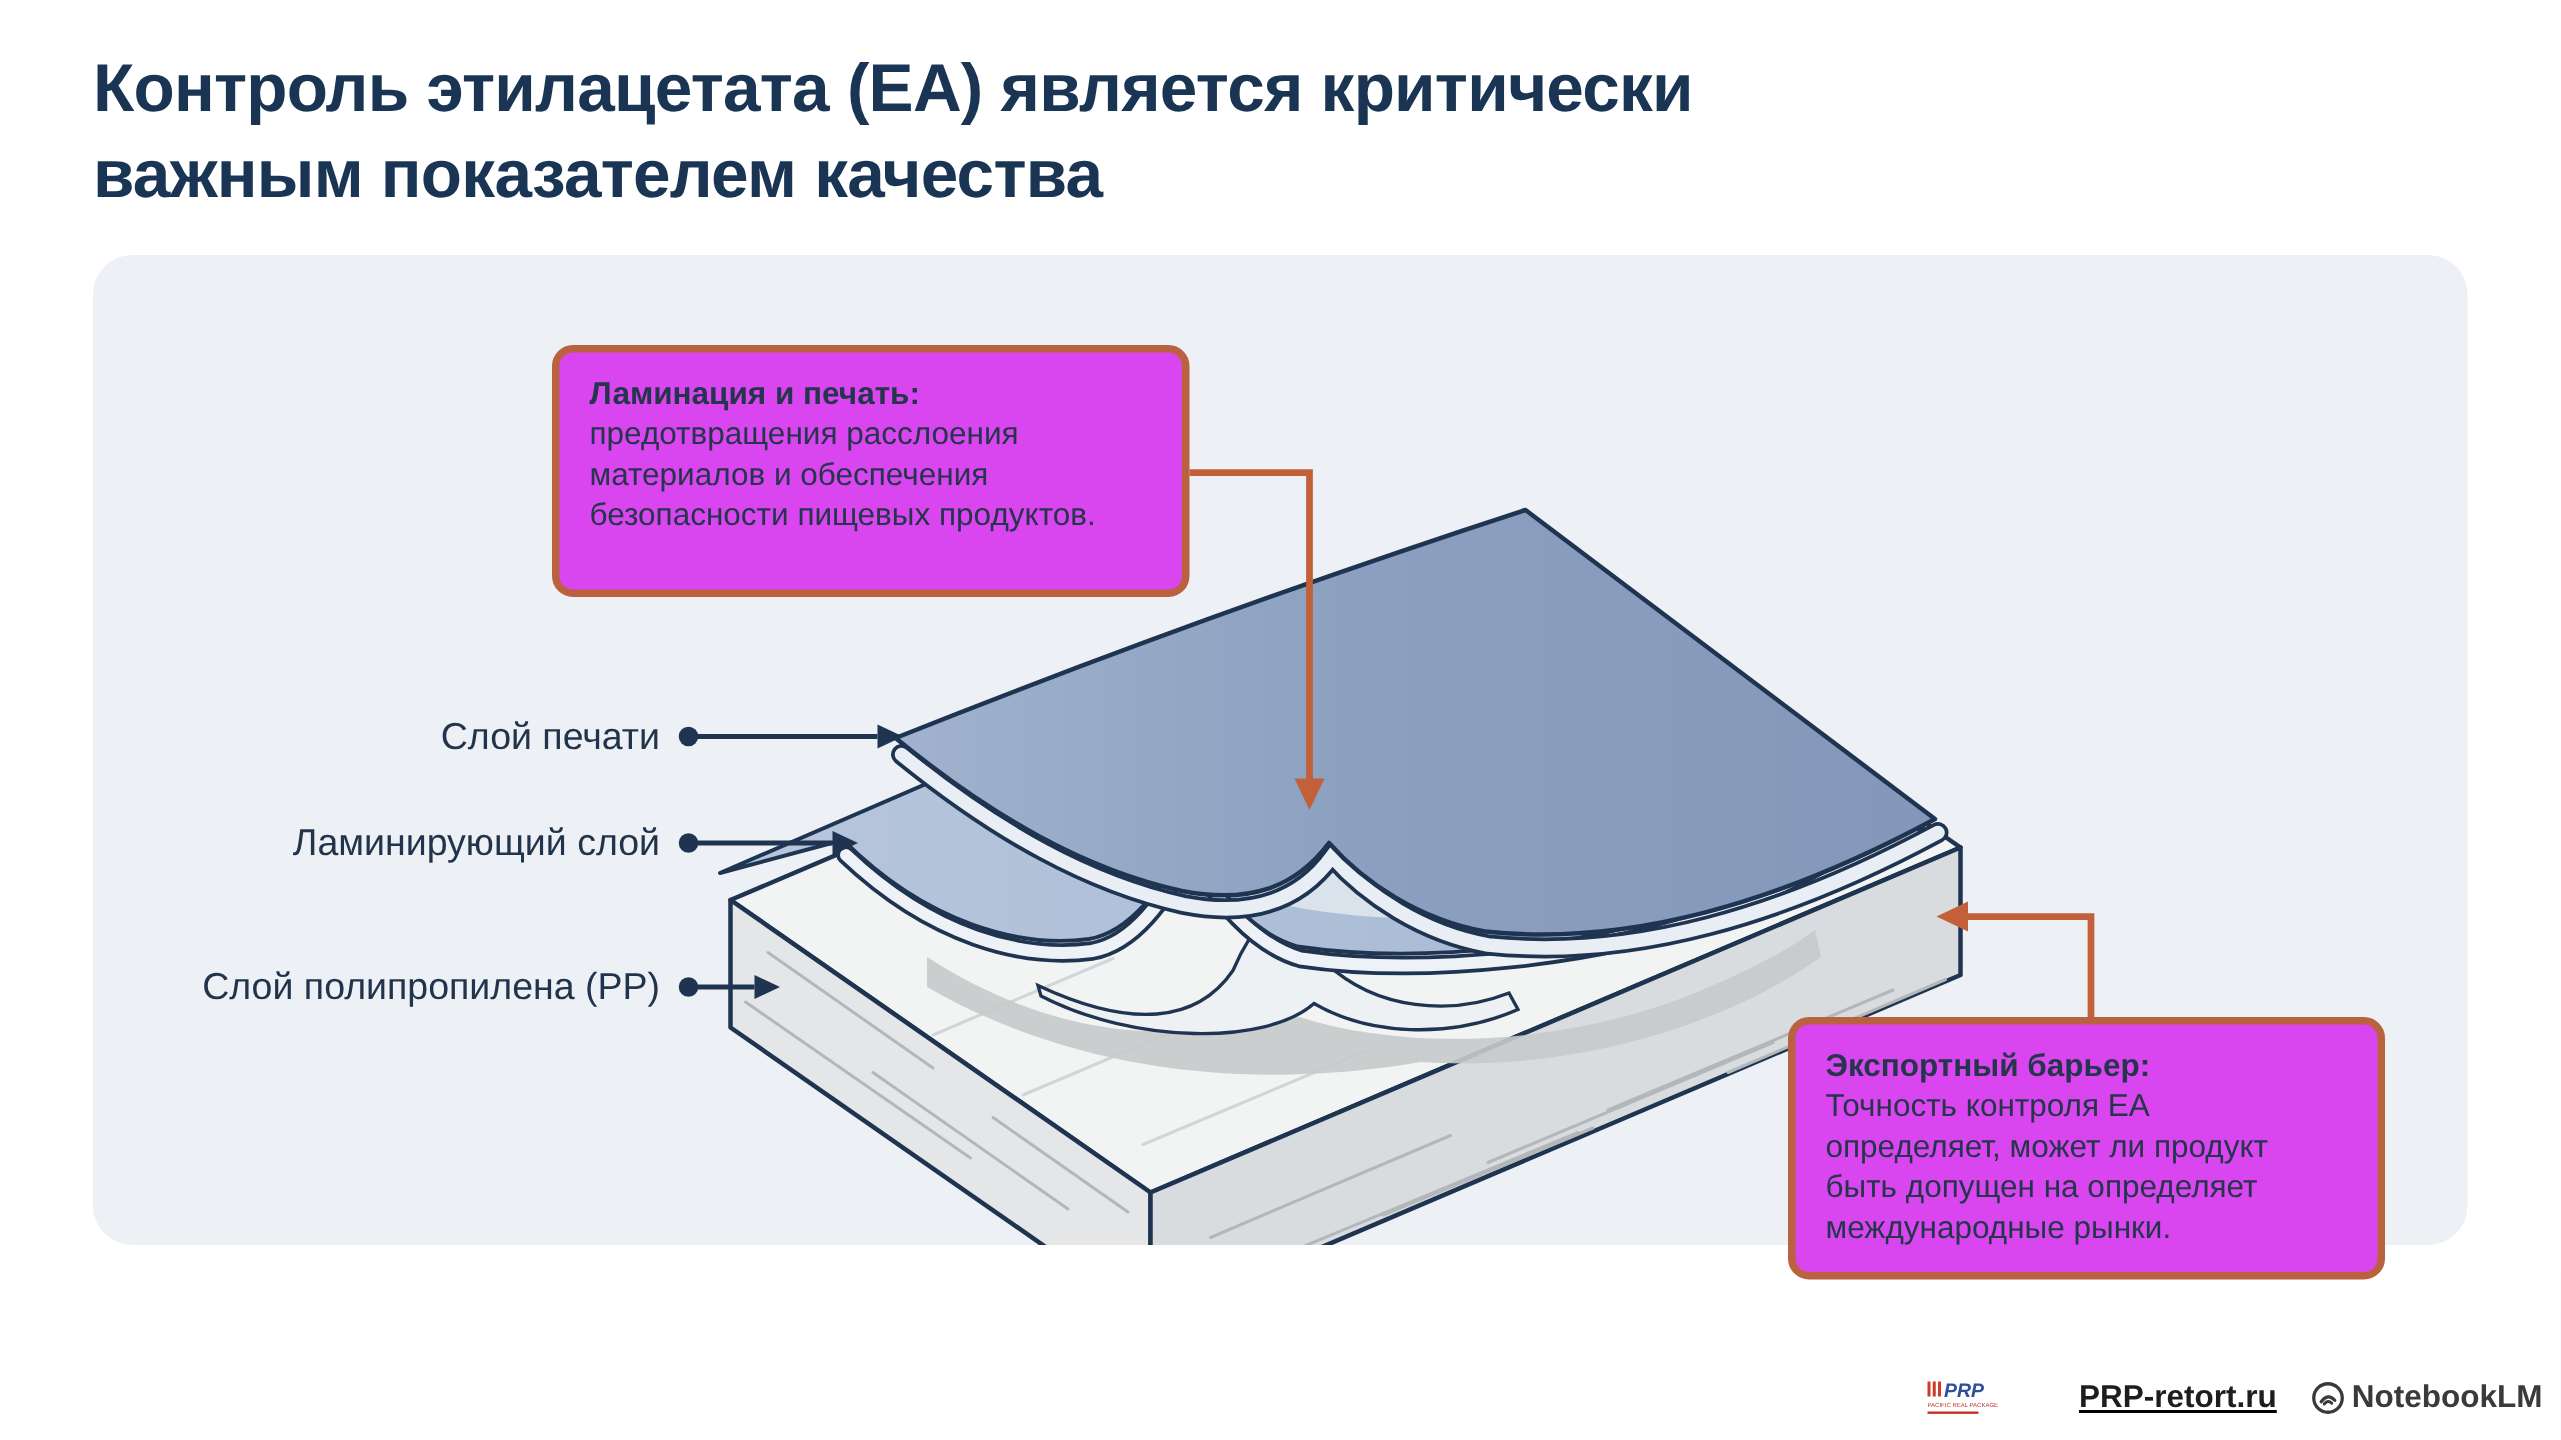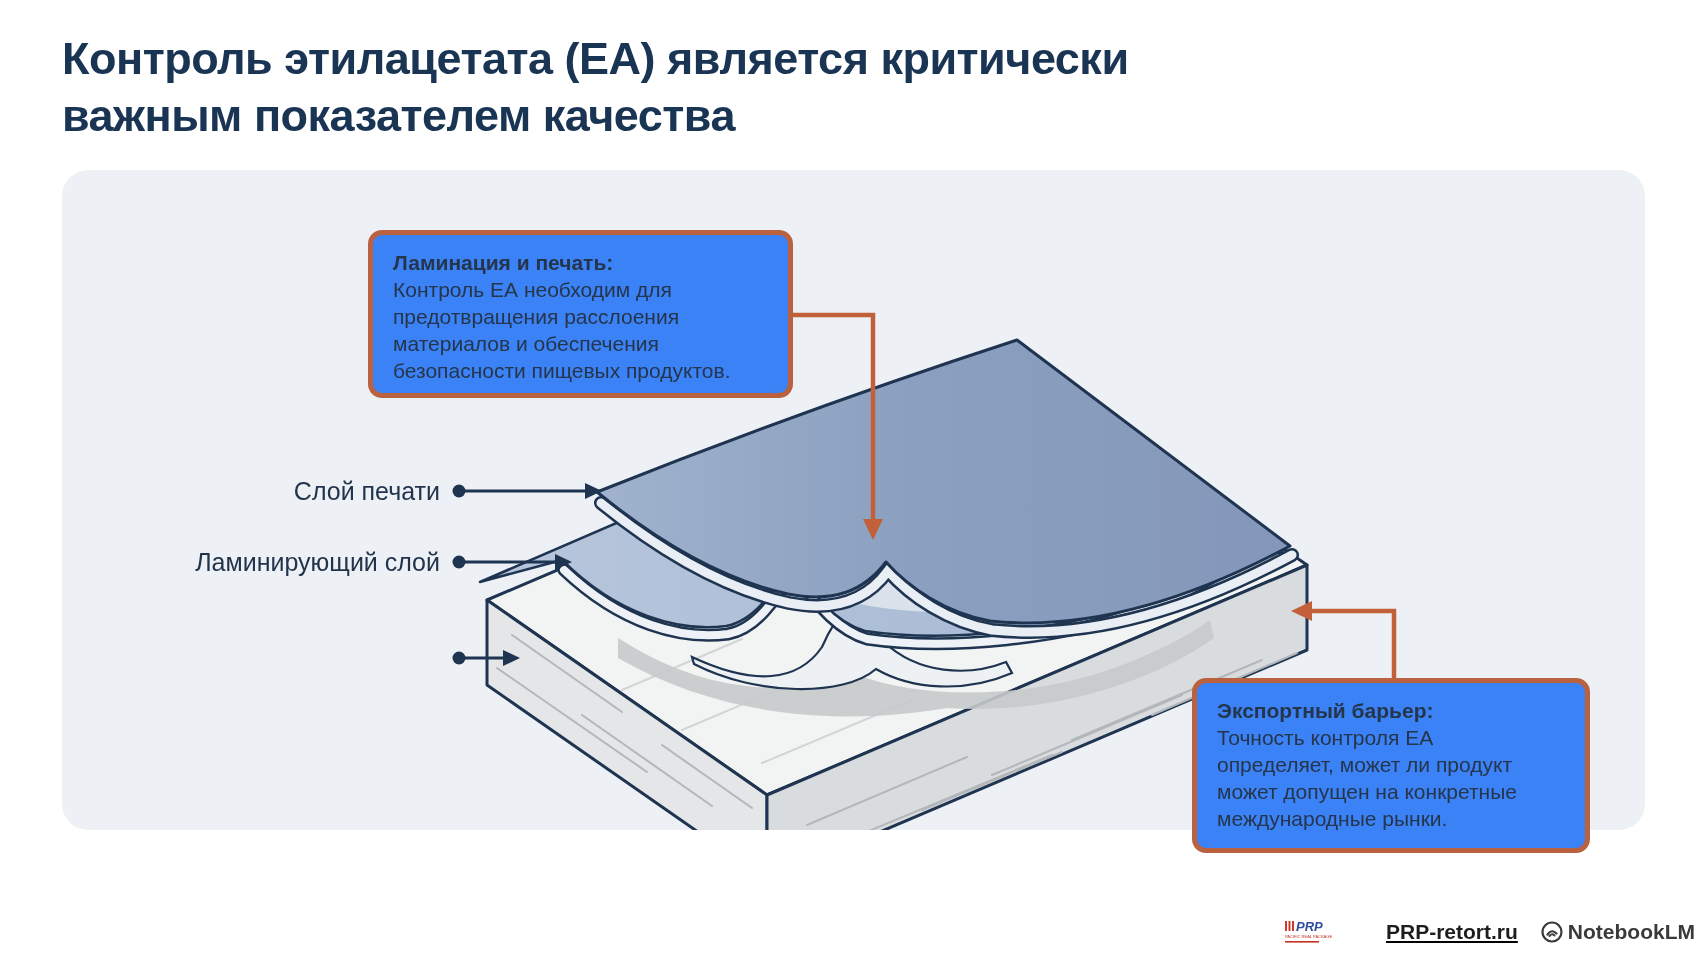--- a/index.html
+++ b/index.html
@@ -3,21 +3,21 @@
 <meta charset="utf-8">
 <style>
   html,body{margin:0;padding:0;background:#ffffff;width:1707px;height:960px;overflow:hidden;
     font-family:"Liberation Sans",sans-serif;}
   .page{position:relative;width:1707px;height:876px;background:#ffffff;}
   .title{position:absolute;left:62px;top:30px;width:1400px;color:#1a3453;font-weight:700;
     font-size:45px;line-height:57px;letter-spacing:-0.5px;}
   .panel{position:absolute;left:62px;top:170px;width:1583px;height:660px;background:#edf1f6;
     border-radius:26px;}
   .panel svg.illustration{position:absolute;left:0;top:0;}
-  .callout{position:absolute;background:#3b82f6;border:5px solid #ba6140;border-radius:14px;
+  .callout{position:absolute;background:#d946ef;border:5px solid #ba6140;border-radius:14px;
     padding:14px 20px;color:#25354b;font-size:21px;line-height:27px;box-sizing:border-box;}
   .callout .c-title{font-weight:700;}
   .callout-lamination{left:306px;top:60px;width:425px;height:168px;}
   .callout-export{left:1130px;top:508px;width:398px;height:175px;}
   .layer-label{position:absolute;left:0;width:378px;text-align:right;color:#22344c;
     font-size:25px;line-height:32px;}
   .label-print{top:305px;}
   .label-laminating{top:376px;}
   .label-pp{top:472px;}
   .footer{position:absolute;right:12px;top:918px;display:flex;align-items:center;gap:22px;}
@@ -128,36 +128,36 @@
         <polygon points="801,349 821,349 811,370" fill="#c2603a"></polygon>
       </g>
       <g>
         <path d="M1332,508 L1332,441 L1250,441" fill="none" stroke="#c2603a" stroke-width="4.5"></path>
         <polygon points="1250,431 1250,451 1229,441" fill="#c2603a"></polygon>
       </g>
     </svg>
 
     <div class="callout callout-lamination">
       <div class="c-title">Ламинация и печать:</div>
-      <div>Контроль ЕА необходим для</div>
       <div>предотвращения расслоения</div>
       <div>материалов и обеспечения</div>
       <div>безопасности пищевых продуктов.</div>
     </div>
 
     <div class="callout callout-export">
       <div class="c-title">Экспортный барьер:</div>
       <div>Точность контроля ЕА</div>
       <div>определяет, может ли продукт</div>
-      <div>может допущен на конкретные</div>
+      <div>быть допущен на определяет</div>
       <div>международные рынки.</div>
     </div>
 
     <div class="layer-label label-print">Слой печати</div>
     <div class="layer-label label-laminating">Ламинирующий слой</div>
+    <div class="layer-label label-pp">Слой полипропилена (PP)</div>
   </div>
 
   <div class="footer">
     <div class="brand">
       <svg width="48" height="28" viewBox="0 0 48 28">
         <rect x="1" y="3" width="2" height="10" fill="#d03a2b"></rect>
         <rect x="4.5" y="3" width="2" height="10" fill="#d03a2b"></rect>
         <rect x="8" y="3" width="2" height="10" fill="#d03a2b"></rect>
         <text x="12" y="13" font-size="13" font-weight="bold" font-style="italic" fill="#2f4f9e" font-family="Liberation Sans, sans-serif">PRP</text>
         <text x="1" y="20" font-size="4" fill="#c23325" font-family="Liberation Sans, sans-serif">PACIFIC REAL PACKAGE</text>

